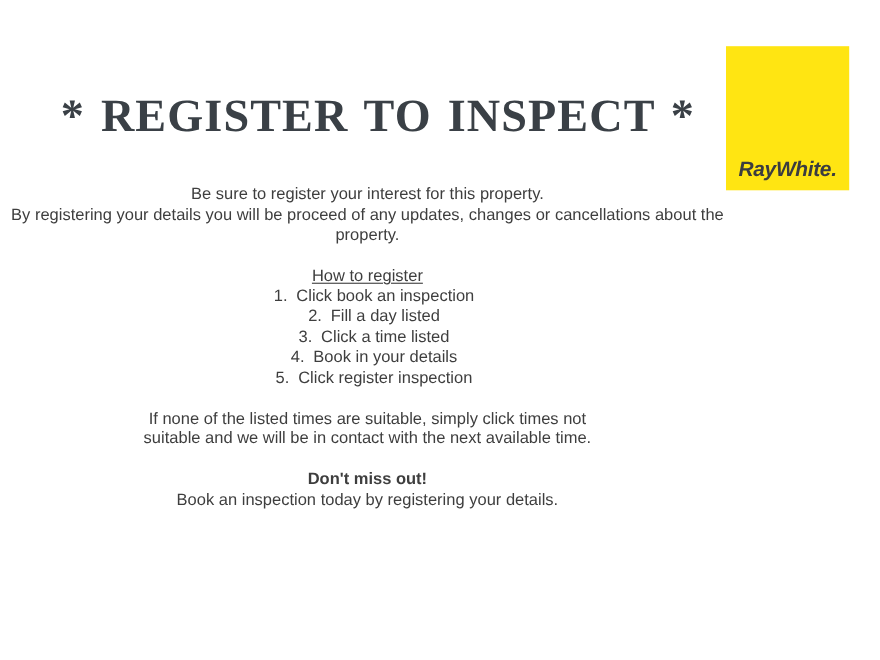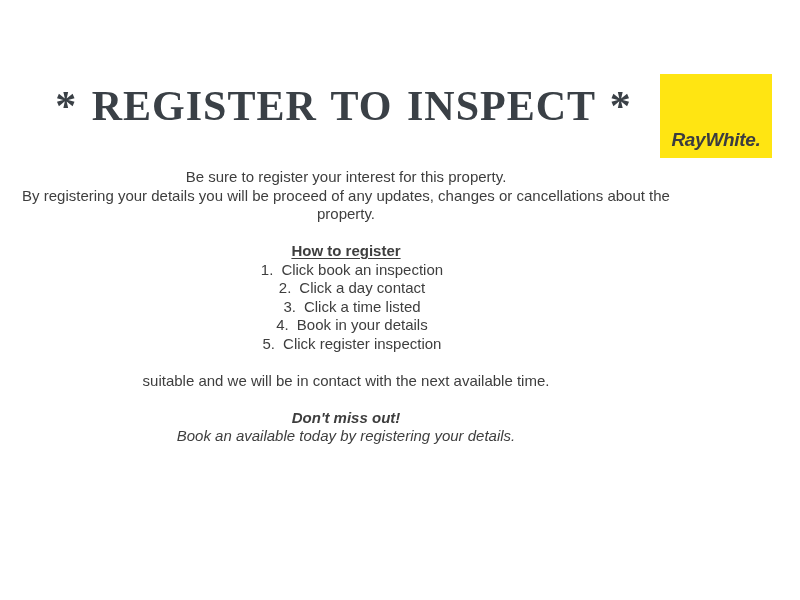--- a/index.html
+++ b/index.html
@@ -15,26 +15,25 @@
     height: 600px;
     background: #ffffff;
     font-family: "Liberation Sans", sans-serif;
     overflow: hidden;
   }
   .logo {
     position: absolute;
     left: 660px;
     top: 42px;
     width: 112px;
-    height: 84px;
+    height: 131px;
     background: var(--accent, #FFE512);
     display: flex;
     align-items: flex-end;
     justify-content: center;
-    margin-top: 32px;
   }
   .logo-text {
     font-style: italic;
     font-weight: bold;
     font-size: 19px;
     color: var(--logo-text-color, #3B3C40);
     letter-spacing: -0.3px;
     padding-bottom: 7px;
     white-space: nowrap;
   }
@@ -55,26 +54,25 @@
   }
   .content {
     position: absolute;
     left: 0;
     top: 168px;
     width: 668px;
     text-align: center;
     font-size: 15px;
     line-height: 18.5px;
     color: var(--body-color, #3E3E3E);
-    padding-left: 12px;
   }
   .block { margin: 0 0 18.5px 0; }
-  .block:last-child { margin-bottom: 0; font-style: italic; }
+  .block:last-child { margin-bottom: 0; }
   .howto-heading {
-    font-weight: bold;
+    font-weight: normal;
     text-decoration: underline;
     text-underline-offset: 2px;
   }
   .howto-list {
     list-style: none;
     margin: 0;
     padding: 0;
     position: relative;
     left: 6px;
   }
@@ -97,30 +95,31 @@
 
     <div class="block">
       <div>Be sure to register your interest for this property.</div>
       <div>By registering your details you will be proceed of any updates, changes or cancellations about the property.</div>
     </div>
 
     <div class="block">
       <div class="howto-heading">How to register</div>
       <ol class="howto-list">
         <li><span class="num">1.</span><span>Click book an inspection</span></li>
-        <li><span class="num">2.</span><span>Click a day contact</span></li>
+        <li><span class="num">2.</span><span>Fill a day listed</span></li>
         <li><span class="num">3.</span><span>Click a time listed</span></li>
         <li><span class="num">4.</span><span>Book in your details</span></li>
         <li><span class="num">5.</span><span>Click register inspection</span></li>
       </ol>
     </div>
 
     <div class="block">
+      <div>If none of the listed times are suitable, simply click times not</div>
       <div>suitable and we will be in contact with the next available time.</div>
     </div>
 
     <div class="block">
       <div class="cta-heading">Don't miss out!</div>
-      <div>Book an available today by registering your details.</div>
+      <div>Book an inspection today by registering your details.</div>
     </div>
 
   </div>
 </div>
 
 </body></html>

